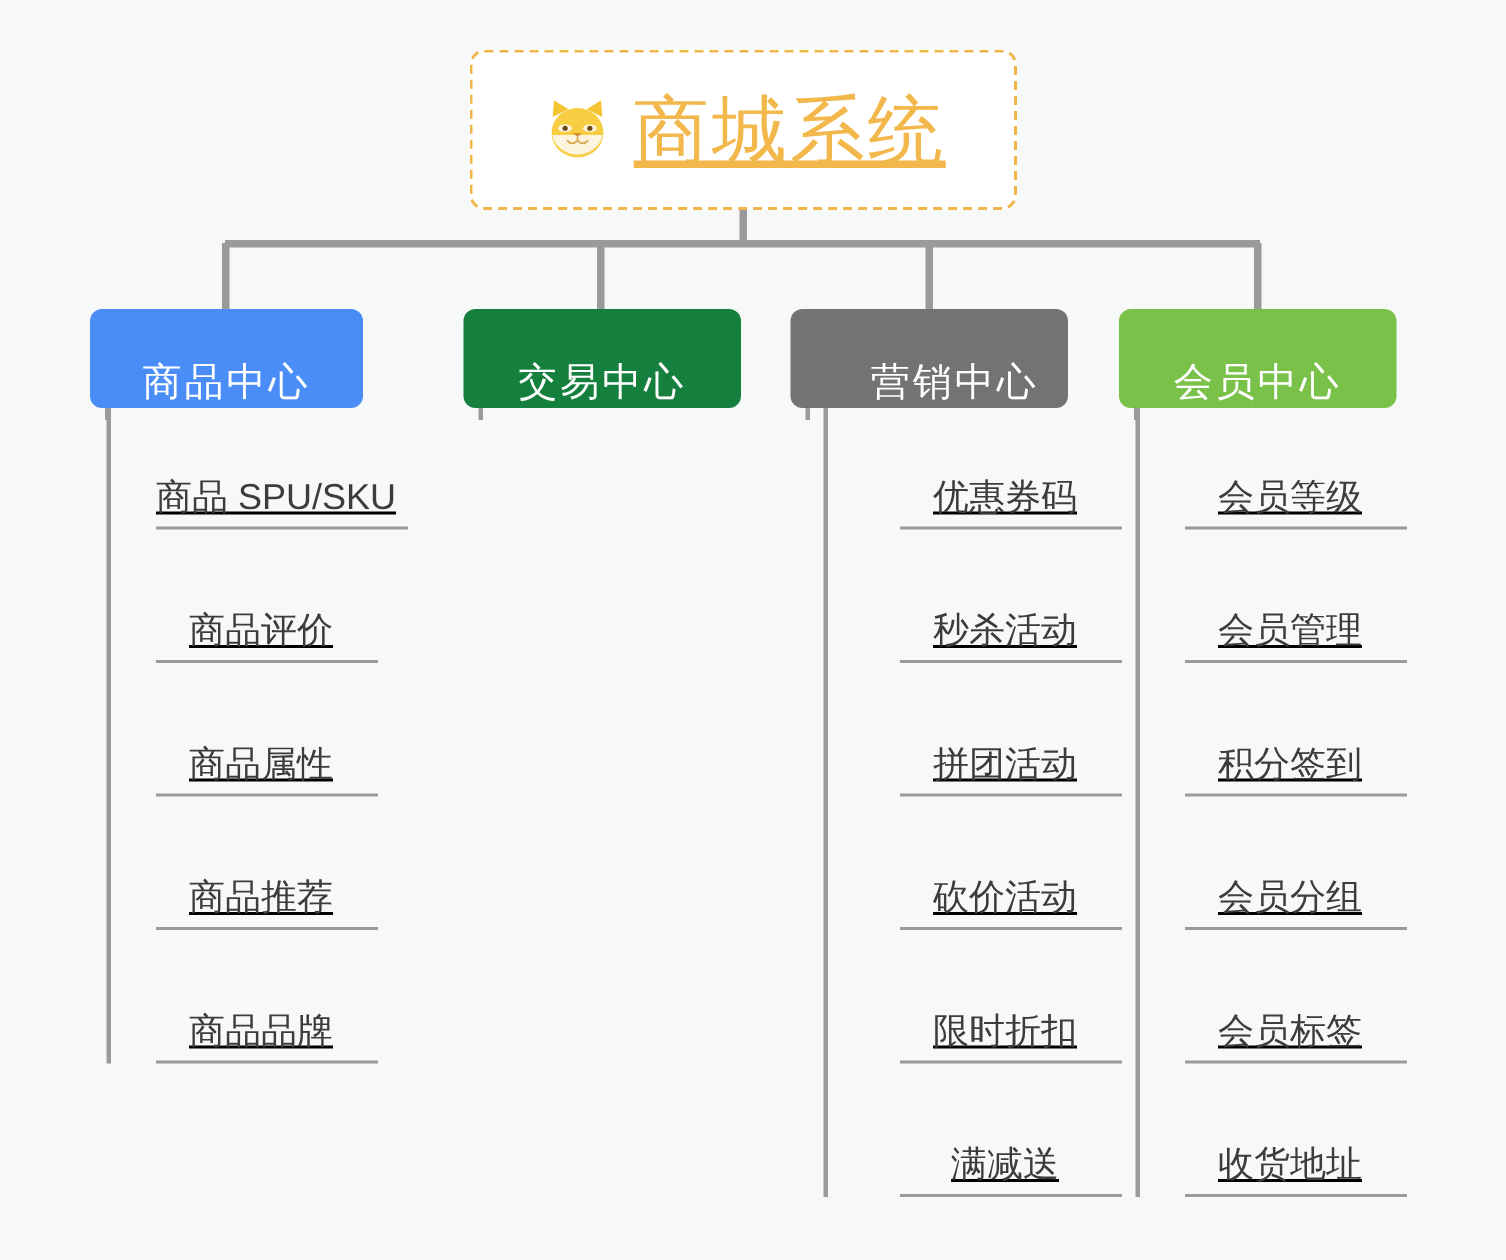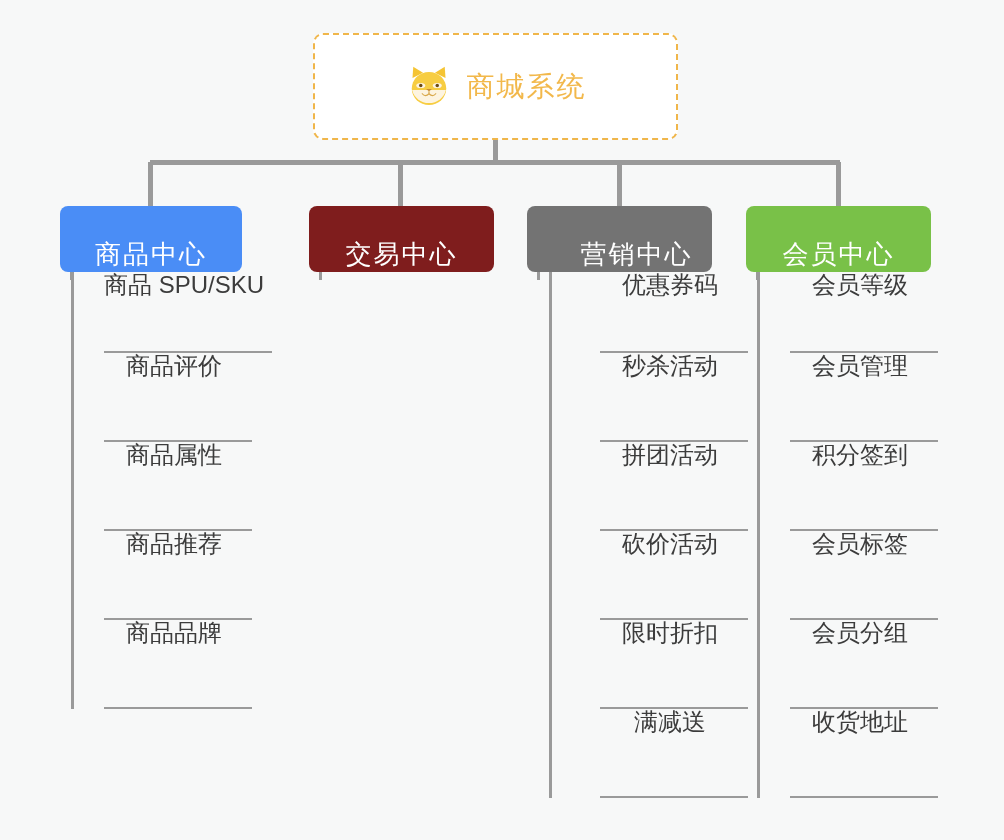--- a/index.html
+++ b/index.html
@@ -34,26 +34,27 @@
     align-items: center;
     justify-content: center;
     gap: 14px;
   }
   .root-logo {
     width: 48px; height: 48px;
     flex: 0 0 48px;
     display: block;
   }
   .root-title {
-    font-size: 28px;
+    font-size: 50px;
     color: #f2b84b;
     letter-spacing: 2px;
     line-height: 1;
     white-space: nowrap;
     font-weight: 400;
+    text-decoration: underline;
   }
 
   
   .connectors {
     position: absolute;
     left: 0; top: 0;
     width: 1004px; height: 840px;
     pointer-events: none;
   }
 
@@ -73,41 +74,43 @@
     letter-spacing: 2px;
     font-weight: 400;
   }
 
   .branch-1 { left: 60px;  width: 182px; }
   .branch-2 { left: 309px; width: 185px; }
   .branch-3 { left: 527px; width: 185px; }
   .branch-4 { left: 746px; width: 185px; }
 
   .c-blue   { background: #4a8df6; }
-  .c-red    { background: #7f1d1d; }
+  .c-red    { background: #15803d; }
   .c-orange { background: #737373; padding-left: 34px; }
   .c-green  { background: #79c148; }
 
   
   .leaf-list {
     position: absolute;
     top: 272px;
     border-left: 3px solid #9a9a9a;
     padding-left: 0;
   }
   .leaf-1 { left: 71px;  width: 230px; }
   .leaf-2 { left: 320px; width: 215px; }
   .leaf-3 { left: 549px; width: 215px; padding-left: 18px; }
   .leaf-4 { left: 757px; width: 215px; }
 
   .leaf-item {
     height: 89px;
     display: flex;
+    align-items: flex-end;
     padding-left: 30px;
     position: relative;
+    text-decoration: underline;
   }
   .leaf-item:first-child { height: 81px; }
   .leaf-text {
     font-size: 24px;
     color: #3c3c3c;
     line-height: 1.1;
     padding: 0 8px 6px 0;
     border-bottom: 2px solid #9a9a9a;
     white-space: nowrap;
     display: inline-block;
@@ -225,23 +228,23 @@
     <div class="leaf-item">
       <span class="leaf-text">会员等级</span>
     </div>
     <div class="leaf-item">
       <span class="leaf-text">会员管理</span>
     </div>
     <div class="leaf-item">
       <span class="leaf-text">积分签到</span>
     </div>
     <div class="leaf-item">
+      <span class="leaf-text">会员分组</span>
+    </div>
+    <div class="leaf-item">
       <span class="leaf-text">会员标签</span>
     </div>
     <div class="leaf-item">
-      <span class="leaf-text">会员分组</span>
-    </div>
-    <div class="leaf-item">
       <span class="leaf-text">收货地址</span>
     </div>
   </div>
 
 </div>
 
 </body></html>

